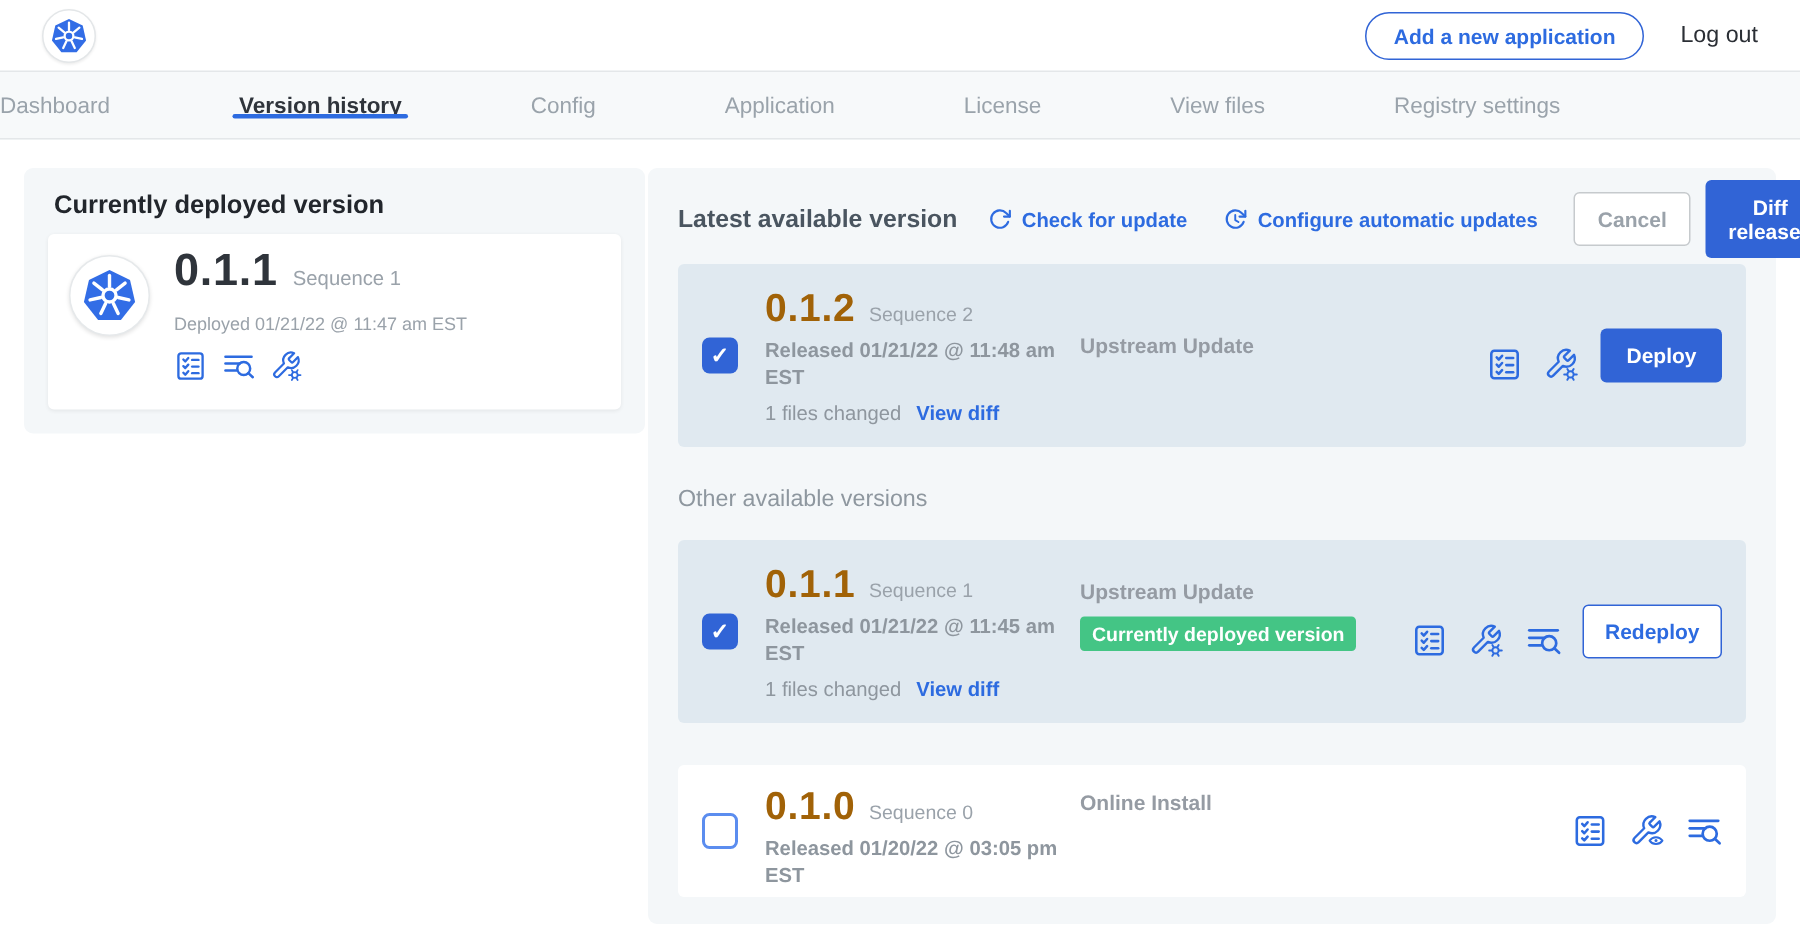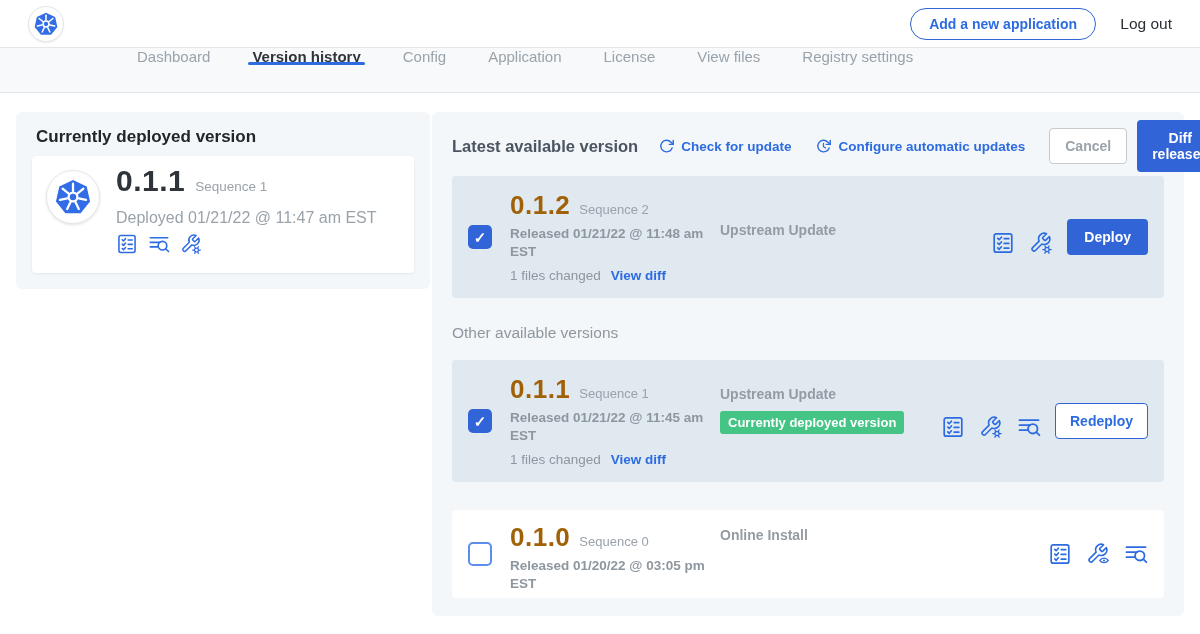--- a/index.html
+++ b/index.html
@@ -14,34 +14,34 @@
     background:#fff; border:1px solid #e3e6e8; display:flex; align-items:center; justify-content:center;
     box-shadow:0 1px 2px rgba(0,0,0,.08); }
   .topnav-tabs { position:absolute; left:97px; top:0; height:48px; display:flex; gap:40px; }
   .topnav-tab { position:relative; height:48px; display:flex; align-items:center; font-size:15px; font-weight:700; color:#23272d; cursor:pointer; }
   .topnav-tab.active::after { content:""; position:absolute; left:-8px; right:-8px; bottom:0; height:3px; background:#2d6be0; border-radius:2px; }
   .add-app-btn { position:absolute; right:104px; top:8px; height:32px; padding:0 18px; background:#fff;
     border:1px solid #3164d6; border-radius:16px; color:#2d6be0; font-weight:700; font-size:14px; cursor:pointer;text-align:center; }
   .logout { position:absolute; right:28px; top:0; line-height:48px; font-size:15.5px; color:#2b2f35; cursor:pointer; }
   
   .subnav { position:absolute; top:48px; left:0; right:0; height:45px; background:#f7f9fa; border-bottom:1px solid #e4e7e9;
-    display:flex; align-items:flex-start; padding-left:137px; gap:42px; z-index:2; }
+    display:flex; align-items:center; gap:86px; z-index:2; }
   .subnav-item { position:relative; display:flex; align-items:center; font-size:15px; color:#9aa3ab; cursor:pointer; white-space:nowrap; }
   .subnav-item.active { color:#2f343b; font-weight:700; }
   .subnav-item.active::after { content:""; position:absolute; left:-4px; right:-4px; bottom:0; height:3px; background:#2d6be0; border-radius:2px; }
   
   .left-panel { position:absolute; left:16px; top:112px; width:414px; height:177px; background:#f4f7f9; border-radius:6px; }
   .left-panel h2 { margin:15px 0 0 20px; font-size:17px; font-weight:700; color:#22262c; }
   .deployed-inner { position:absolute; left:16px; top:44px; right:16px; bottom:16px; background:#fff; border-radius:4px; box-shadow:0 1px 3px rgba(0,0,0,.07); }
   .k8s-badge { position:absolute; left:14px; top:14px; width:54px; height:54px; border-radius:50%;
     background:#fff; border:1px solid #e6e9eb; box-shadow:0 1px 3px rgba(0,0,0,.12); display:flex; align-items:center; justify-content:center; }
   .dv-line { position:absolute; left:84px; top:8px; display:flex; align-items:baseline; }
   .dv-num { font-size:30px; font-weight:700; color:#2f343b; letter-spacing:.5px; }
   .dv-seq { margin-left:10px; font-size:13.5px; color:#9aa2aa; }
-  .dv-date { position:absolute; left:84px; top:53px; font-size:16px; color:#9aa2aa; }
+  .dv-date { position:absolute; left:84px; top:53px; font-size:12px; color:#9aa2aa; }
   .dv-icons { position:absolute; left:84px; top:77px; display:flex; gap:10px; align-items:center; color:#2d6be0; }
   
   .right-panel { position:absolute; left:432px; top:112px; width:752px; height:504px; background:#f4f7f9; border-radius:6px; }
   .latest-header { position:absolute; left:20px; right:16px; top:15px; height:38px; display:flex; align-items:center; }
   .latest-title { font-size:16.5px; font-weight:700; color:#4a5560; margin-right:20px; white-space:nowrap; }
   .hdr-link { display:flex; align-items:center; gap:6px; color:#2d6be0; font-size:13.5px; font-weight:700; cursor:pointer; margin-right:24px; white-space:nowrap; }
   .spacer { flex:1; }
   .btn-cancel { background:#fff; border:1px solid #c6cacd; border-radius:4px; color:#9aa2aa; font-weight:700; font-size:14px; padding:9px 15px; cursor:pointer; font-family:inherit; }
   .btn-diff { background:#3164d6; border:none; border-radius:4px; color:#fff; font-weight:700; font-size:14px; padding:10px 15px; margin-left:10px; cursor:pointer; font-family:inherit; }
   

